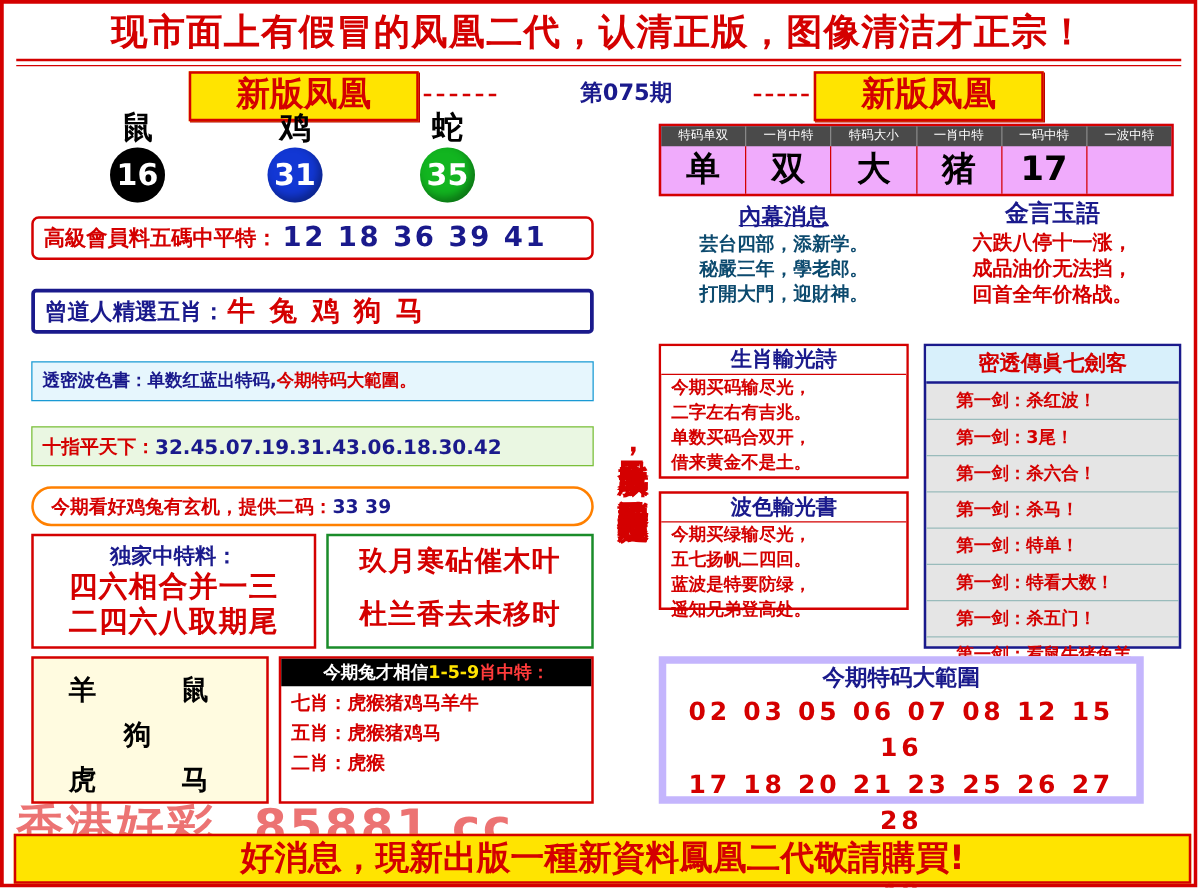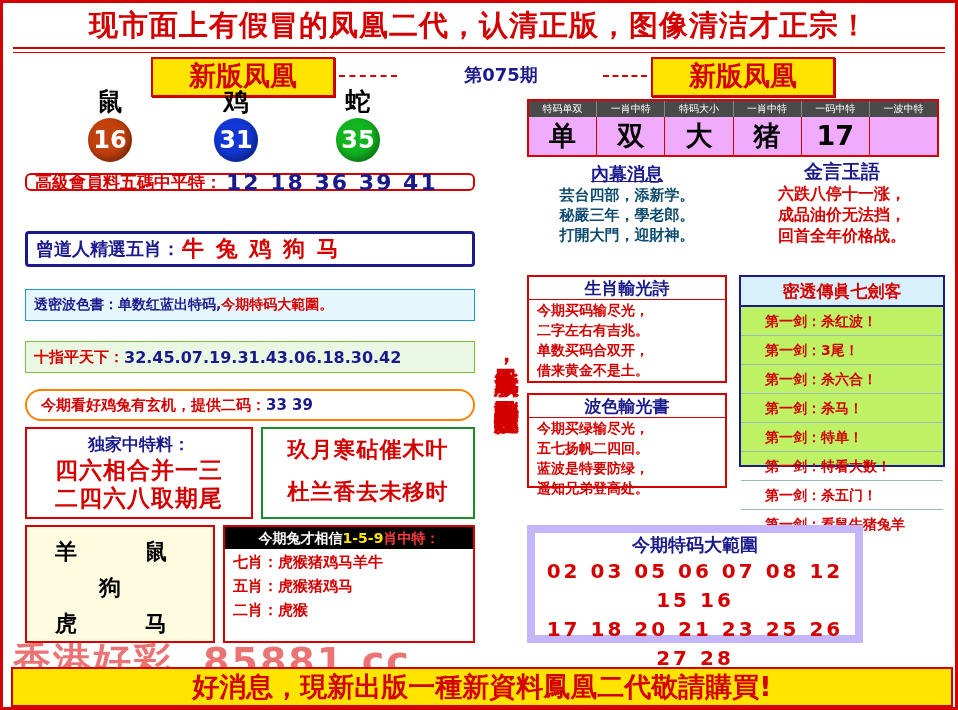--- a/index.html
+++ b/index.html
@@ -58,33 +58,33 @@
   .zlabel{font-size:25px;font-weight:bold;color:#000;line-height:26px;}
   .ball{
     width:44px;height:44px;border-radius:50%;
     margin:3px auto 0;
     color:#fff;font-size:24px;font-weight:bold;
     line-height:44px;text-align:center;
     box-shadow:inset -3px -4px 7px rgba(0,0,0,.35);
   }
   #z1{left:62px;} #z2{left:188px;} #z3{left:310px;}
   #z1 .zlabel{color:#000;}
-  .ball.red{background:#c2410c;}
+  .ball.red{background:#000000;}
   .ball.blue{background:#1237d4;}
   .ball.green{background:#12b520;}
 
   
   .rowbox{
     position:absolute;
     box-sizing:border-box;
     display:flex;align-items:center;
     white-space:nowrap;
   }
   #row-vip{
-    left:22px;top:170px;width:450px;height:18px;
+    left:22px;top:170px;width:450px;height:35px;
     border:2px solid #d40000;border-radius:6px;background:#fff;
     padding-left:8px;
   }
   #row-vip .lab{font-size:17px;font-weight:bold;color:#d40000;}
   #row-vip .val{font-size:22px;font-weight:bold;color:#1a1a8c;margin-left:4px;letter-spacing:2px;}
 
   #row-wuxiao{
     left:22px;top:228px;width:450px;height:36px;
     border:3px solid #1a1a8c;border-radius:4px;background:#fff;
     padding-left:8px;
@@ -225,37 +225,37 @@
     border:2px solid #d40000;background:#fff;box-sizing:border-box;
   }
   #bsbox .hd{
     text-align:center;font-size:17px;font-weight:bold;color:#1a1a8c;
     line-height:22px;border-bottom:1px solid #d40000;
   }
   #bsbox .ln{font-size:14px;font-weight:bold;color:#d40000;line-height:20px;padding-left:8px;}
 
   
   #swords{
-    position:absolute;left:736px;top:272px;width:206px;height:192px;
-    border:2px solid #1a1a8c;background:#bef264;box-sizing:border-box;
+    position:absolute;left:736px;top:272px;width:206px;height:244px;
+    border:2px solid #1a1a8c;background:#e5e5e5;box-sizing:border-box;
   }
   #swords .hd{
     background:#d8f0fb;color:#d40000;font-size:17px;font-weight:bold;
     text-align:center;line-height:28px;border-bottom:2px solid #1a1a8c;
   }
   #swords .ln{
     font-size:14px;font-weight:bold;color:#d40000;line-height:28px;
     border-bottom:1px solid #9bb;padding-left:24px;white-space:nowrap;
   }
   #swords .ln:last-child{border-bottom:none;}
 
   
   #range{
-    position:absolute;left:524px;top:522px;width:336px;height:118px;
-    border:8px solid #c4b5fd;background:#fff;box-sizing:border-box;
+    position:absolute;left:524px;top:522px;width:388px;height:118px;
+    border:6px solid #c4b5fd;background:#fff;box-sizing:border-box;
   }
   #range .hd{
     text-align:center;font-size:18px;font-weight:bold;color:#1a1a8c;
     line-height:24px;
   }
   #range .ln{
     font-size:20px;font-weight:bold;color:#d40000;
     line-height:29px;text-align:center;letter-spacing:3px;
   }
 

